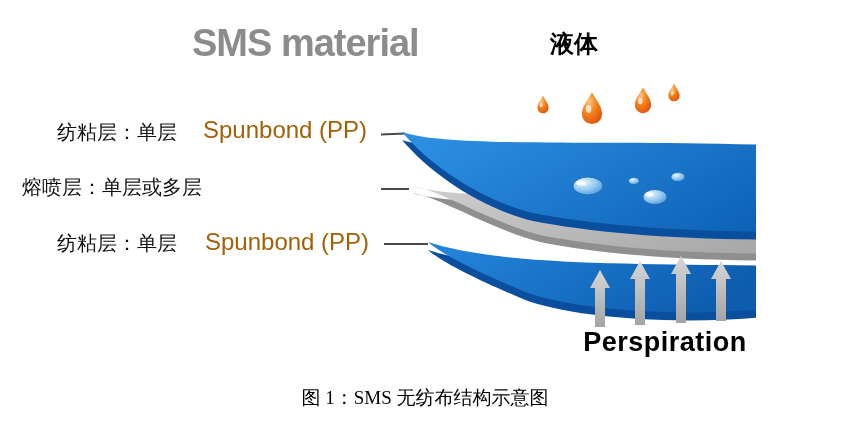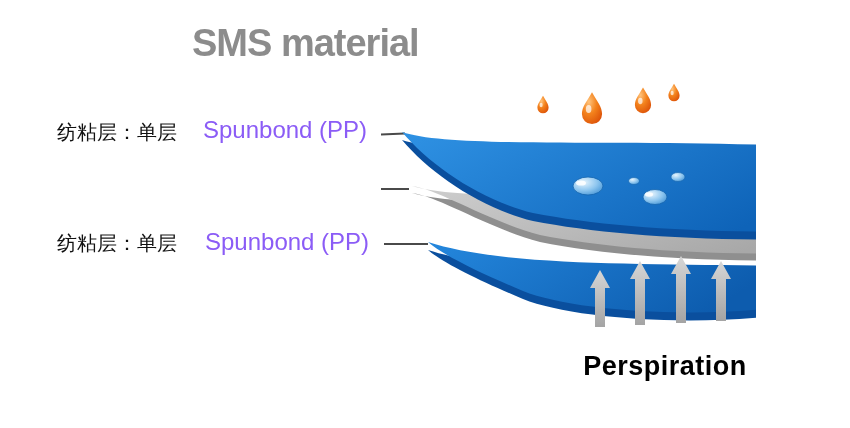--- a/index.html
+++ b/index.html
@@ -12,56 +12,58 @@
     font-size:38px;font-weight:700;letter-spacing:-1px;color:#8c8c8c;
   }
   .liquid{
     position:absolute;left:550px;top:28px;
     font-size:24px;font-weight:700;color:#000;
   }
   .cn-label{
     position:absolute;font-size:20px;font-weight:400;color:#111;white-space:nowrap;
   }
   .en-label{
-    position:absolute;font-size:24px;color:#8b5cf6;white-space:nowrap;
+    position:absolute;font-size:24px;color:#a16207;white-space:nowrap;
   }
   .cn1{left:57px;top:119px;}
   .en1{left:203px;top:116px;}
   .cn2{left:22px;top:174px;}
   .en2{left:202px;top:171px;}
   .cn3{left:57px;top:230px;}
   .en3{left:205px;top:228px;}
   .leader{
     position:absolute;height:2px;background:#4a4a4a;
   }
   .lead1{left:381px;top:133px;width:24px;transform:rotate(-2deg);}
   .lead2{left:381px;top:188px;width:28px;}
   .lead3{left:384px;top:243px;width:44px;}
   .illus{position:absolute;left:385px;top:75px;}
   .persp{
     position:absolute;left:575px;top:327px;width:180px;text-align:center;
-    font-size:27px;font-weight:700;color:#000;letter-spacing:0.5px;margin-top:24px;
+    font-size:27px;font-weight:700;color:#000;letter-spacing:0.5px;
   }
   .caption{
     position:absolute;left:0;top:385px;width:850px;text-align:center;
     font-family:"Liberation Serif","DejaVu Serif",serif;
     font-size:19px;color:#000;
   }
 </style>
 </head>
 <body>
 
 <div class="canvas">
 
   <div class="title">SMS material</div>
 
+  <div class="liquid">液体</div>
 
   <span class="cn-label cn1">纺粘层：单层</span>
   <span class="en-label en1">Spunbond (PP)</span>
 
+  <span class="cn-label cn2">熔喷层：单层或多层</span>
 
   <span class="cn-label cn3">纺粘层：单层</span>
   <span class="en-label en3">Spunbond (PP)</span>
 
   <div class="leader lead1"></div>
   <div class="leader lead2"></div>
   <div class="leader lead3"></div>
 
   <svg class="illus" width="465" height="270" viewBox="0 0 465 270" aria-hidden="true">
     <defs>
@@ -139,14 +141,15 @@
     <g fill="url(#arrowGray)">
       <polygon points="210,252 210,213 205,213 215,195 225,213 220,213 220,252"></polygon>
       <polygon points="250,250 250,204 245,204 255,186 265,204 260,204 260,250"></polygon>
       <polygon points="291,248 291,199 286,199 296,181 306,199 301,199 301,248"></polygon>
       <polygon points="331,246 331,204 326,204 336,186 346,204 341,204 341,246"></polygon>
     </g>
   </svg>
 
   <div class="persp">Perspiration</div>
 
+  <div class="caption">图 1：SMS 无纺布结构示意图</div>
 
 </div>
 
 </body></html>

